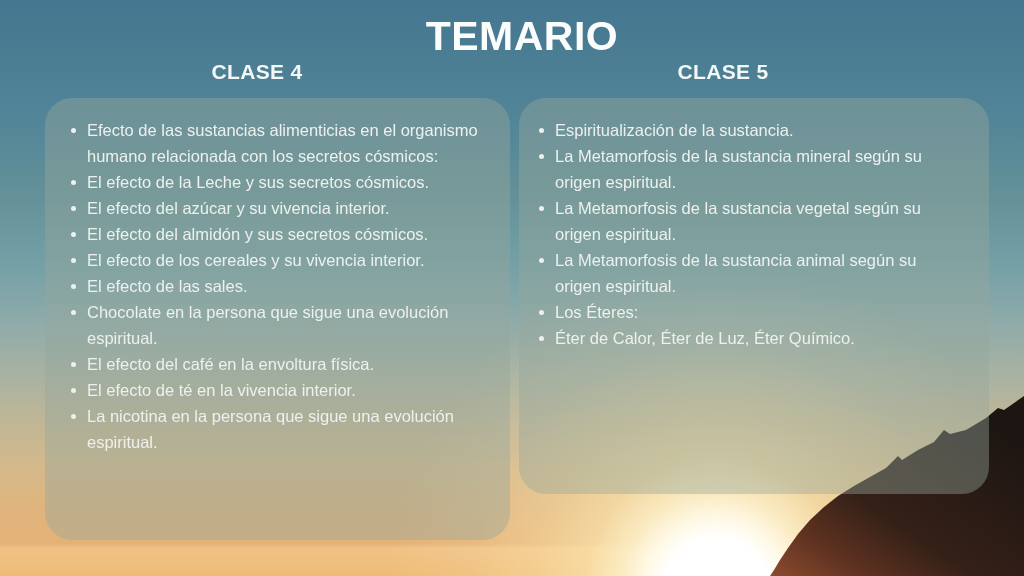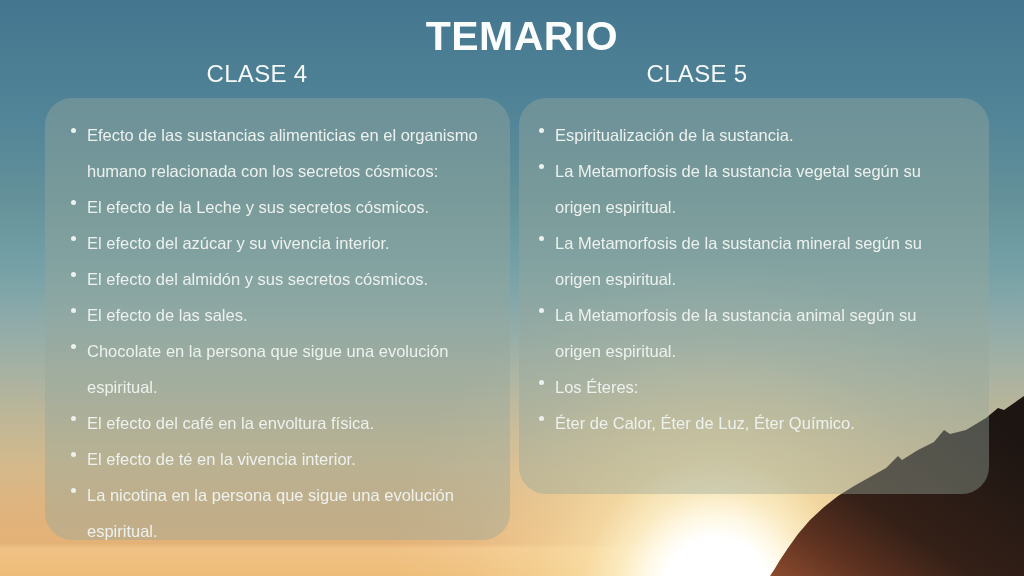--- a/index.html
+++ b/index.html
@@ -54,48 +54,48 @@
     margin: 0;
     text-align: center;
     font-size: 41px; font-weight: bold;
     color: var(--title-color, #fbfdfd);
     letter-spacing: 0.5px;
   }
   .col-heading {
     position: absolute;
     top: 60px;
     transform: translateX(-50%);
-    font-size: 24px; font-weight: normal;
+    font-size: 21px; font-weight: bold;
     color: var(--heading-color, #f4f8f7);
     letter-spacing: 0.3px;
     white-space: nowrap;
   }
   .col-heading.left  { left: 257px; }
-  .col-heading.right { left: 697px; }
+  .col-heading.right { left: 723px; }
   
   .card {
     position: absolute;
     top: 98px;
     background: var(--card-overlay, rgba(150,166,155,0.42));
     border-radius: 27px;
   }
   .card.left  { left: 45px;  width: 465px; height: 442px; }
   .card.right { left: 519px; width: 470px; height: 396px; }
   .card ul {
     margin: 0;
     list-style: none;
     padding: 19px 26px 0 23px;
   }
   .card.right ul { padding-left: 17px; }
   .card li {
     position: relative;
     padding-left: 19px;
     color: var(--text-color, #edf1ee);
     font-size: 16.5px;
-    line-height: 36px;
+    line-height: 26px;
   }
   .card li::before {
     content: "";
     position: absolute;
     left: 3px; top: 10.5px;
     width: 5px; height: 5px;
     border-radius: 50%;
     background: var(--text-color, #edf1ee);
   }
 </style>
@@ -122,32 +122,33 @@
 
   <div class="col-heading left">CLASE 4</div>
   <div class="col-heading right">CLASE 5</div>
 
   <div class="card left">
     <ul>
       <li>Efecto de las sustancias alimenticias en el organismo humano relacionada con los secretos cósmicos:</li>
       <li>El efecto de la Leche y sus secretos cósmicos.</li>
       <li>El efecto del azúcar y su vivencia interior.</li>
       <li>El efecto del almidón y sus secretos cósmicos.</li>
+      <li>El efecto de los cereales y su vivencia interior.</li>
       <li>El efecto de las sales.</li>
       <li>Chocolate en la persona que sigue una evolución espiritual.</li>
       <li>El efecto del café en la envoltura física.</li>
       <li>El efecto de té en la vivencia interior.</li>
       <li>La nicotina en la persona que sigue una evolución espiritual.</li>
     </ul>
   </div>
 
   <div class="card right">
     <ul>
       <li>Espiritualización de la sustancia.</li>
+      <li>La Metamorfosis de la sustancia mineral según su origen espiritual.</li>
       <li>La Metamorfosis de la sustancia vegetal según su origen espiritual.</li>
-      <li>La Metamorfosis de la sustancia mineral según su origen espiritual.</li>
       <li>La Metamorfosis de la sustancia animal según su origen espiritual.</li>
       <li>Los Éteres:</li>
       <li>Éter de Calor, Éter de Luz, Éter Químico.</li>
     </ul>
   </div>
 
 </div>
 
 </body></html>

